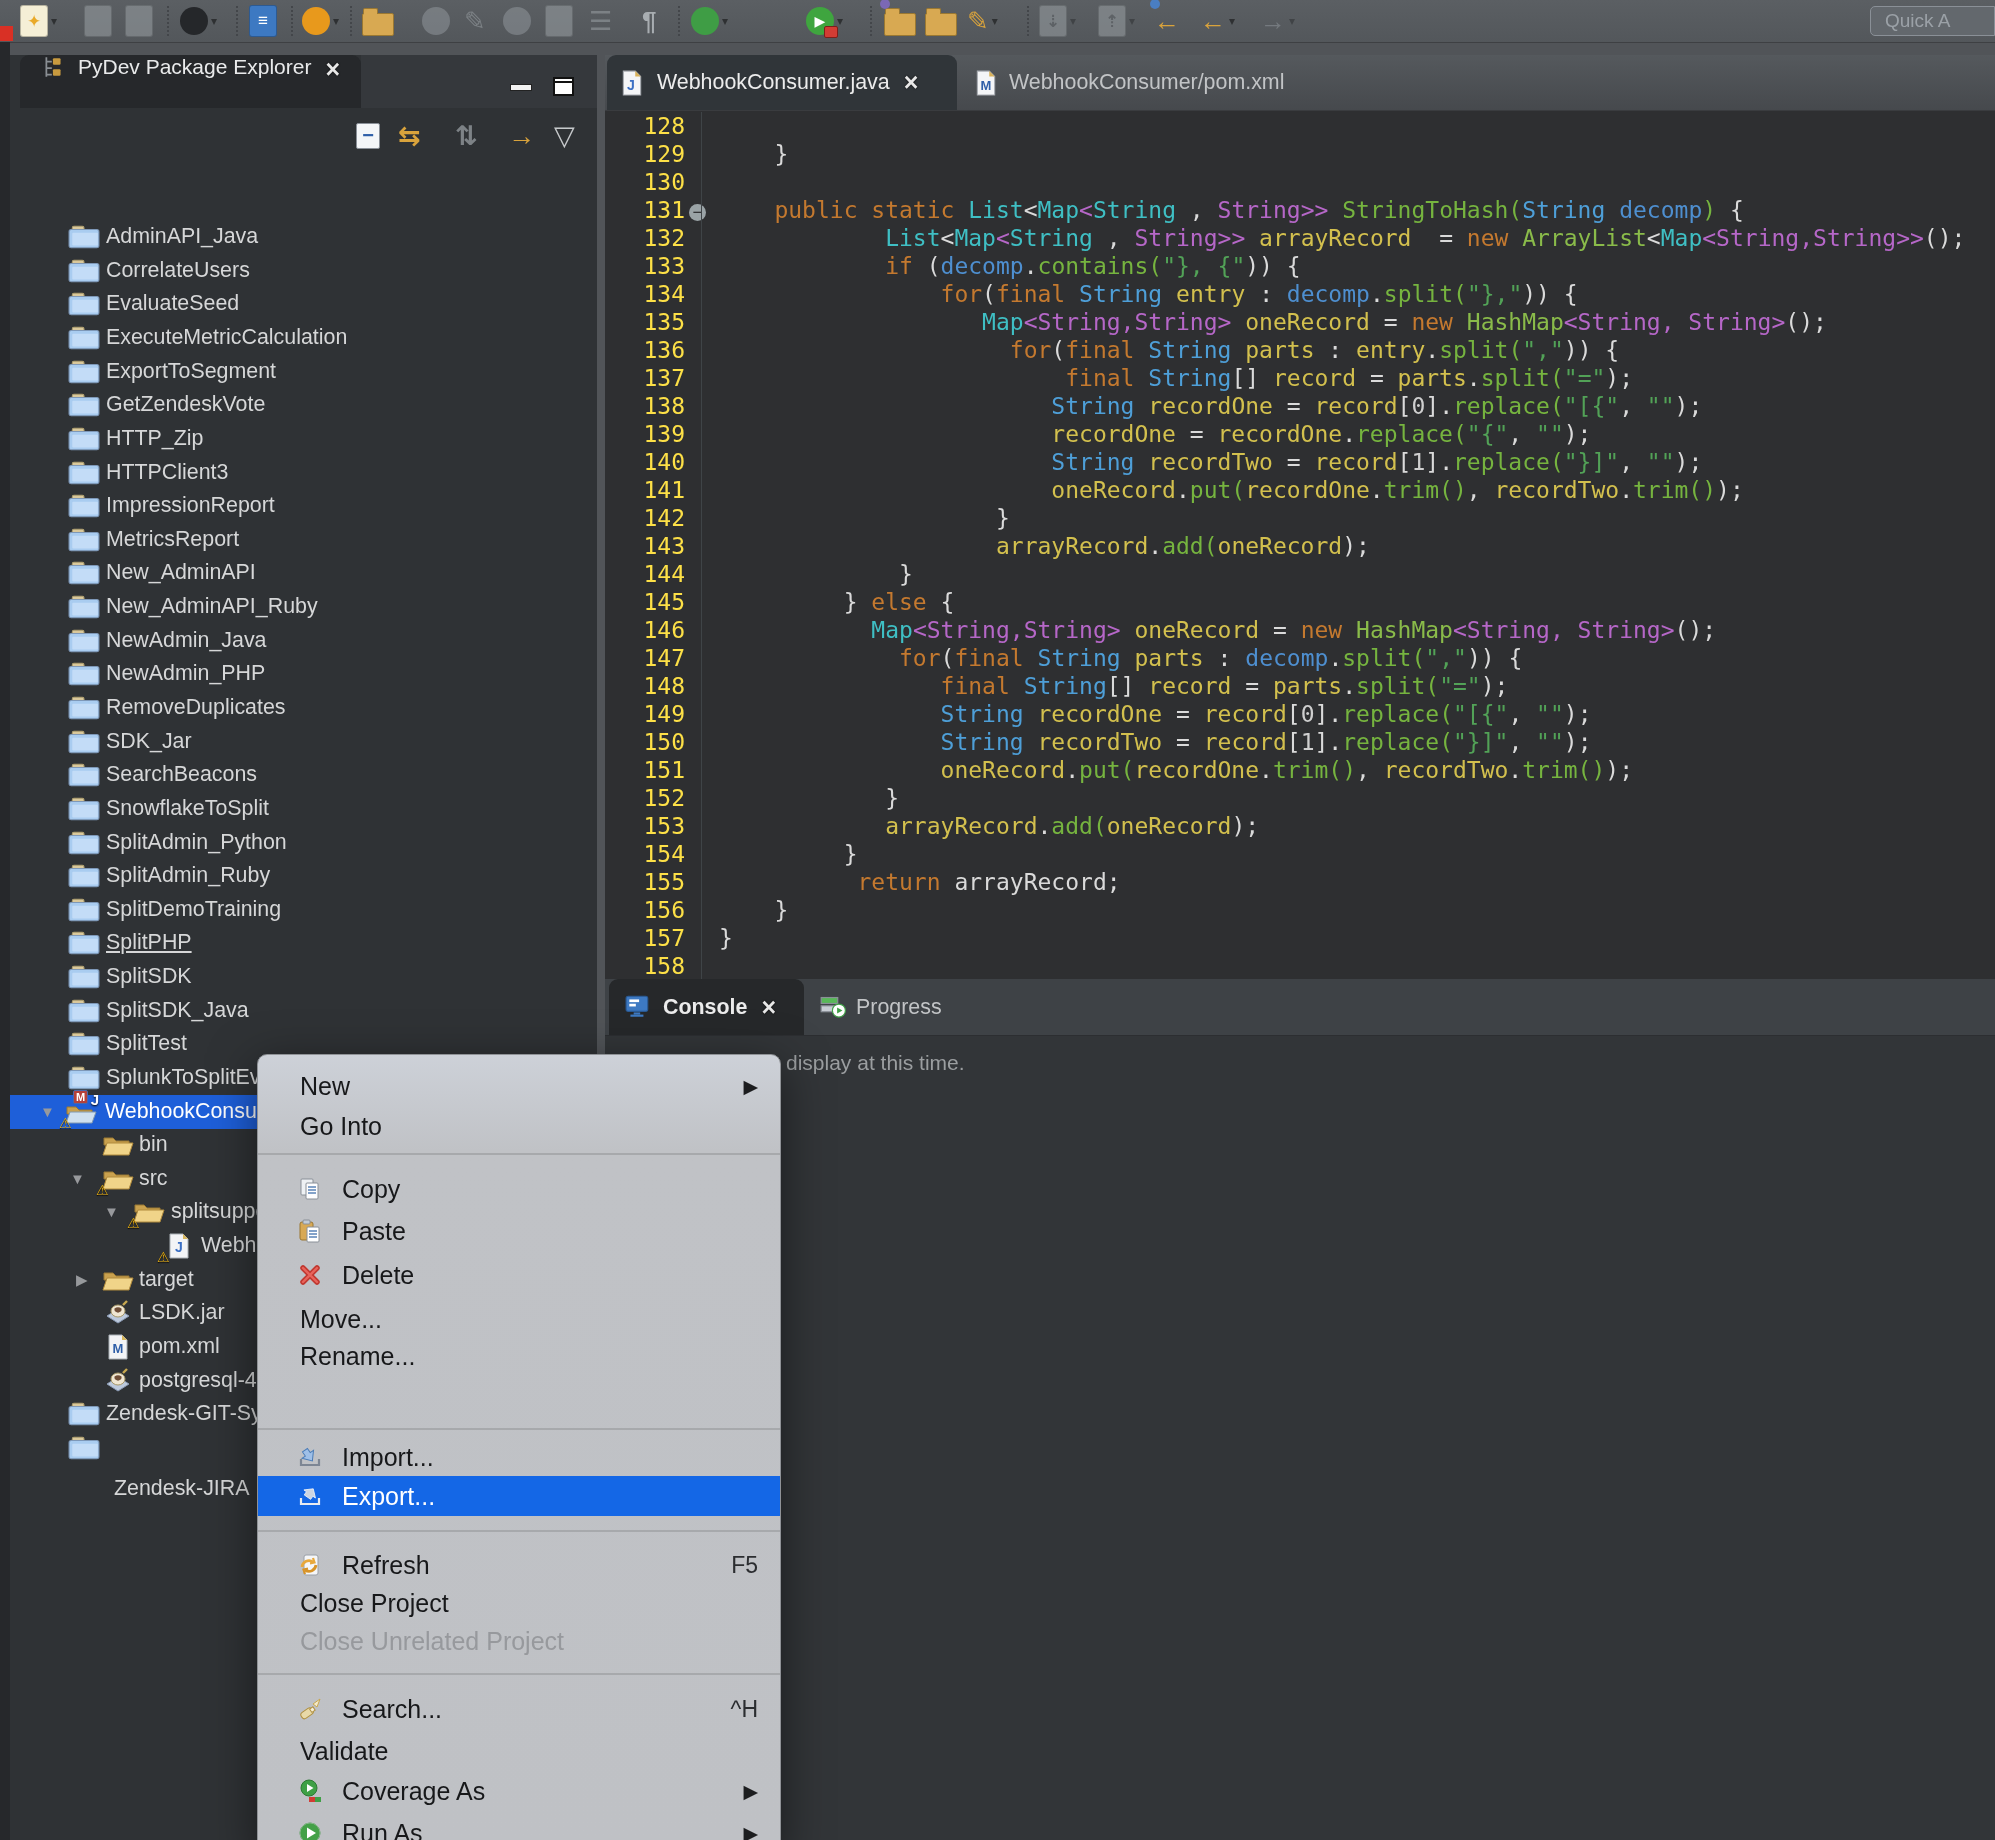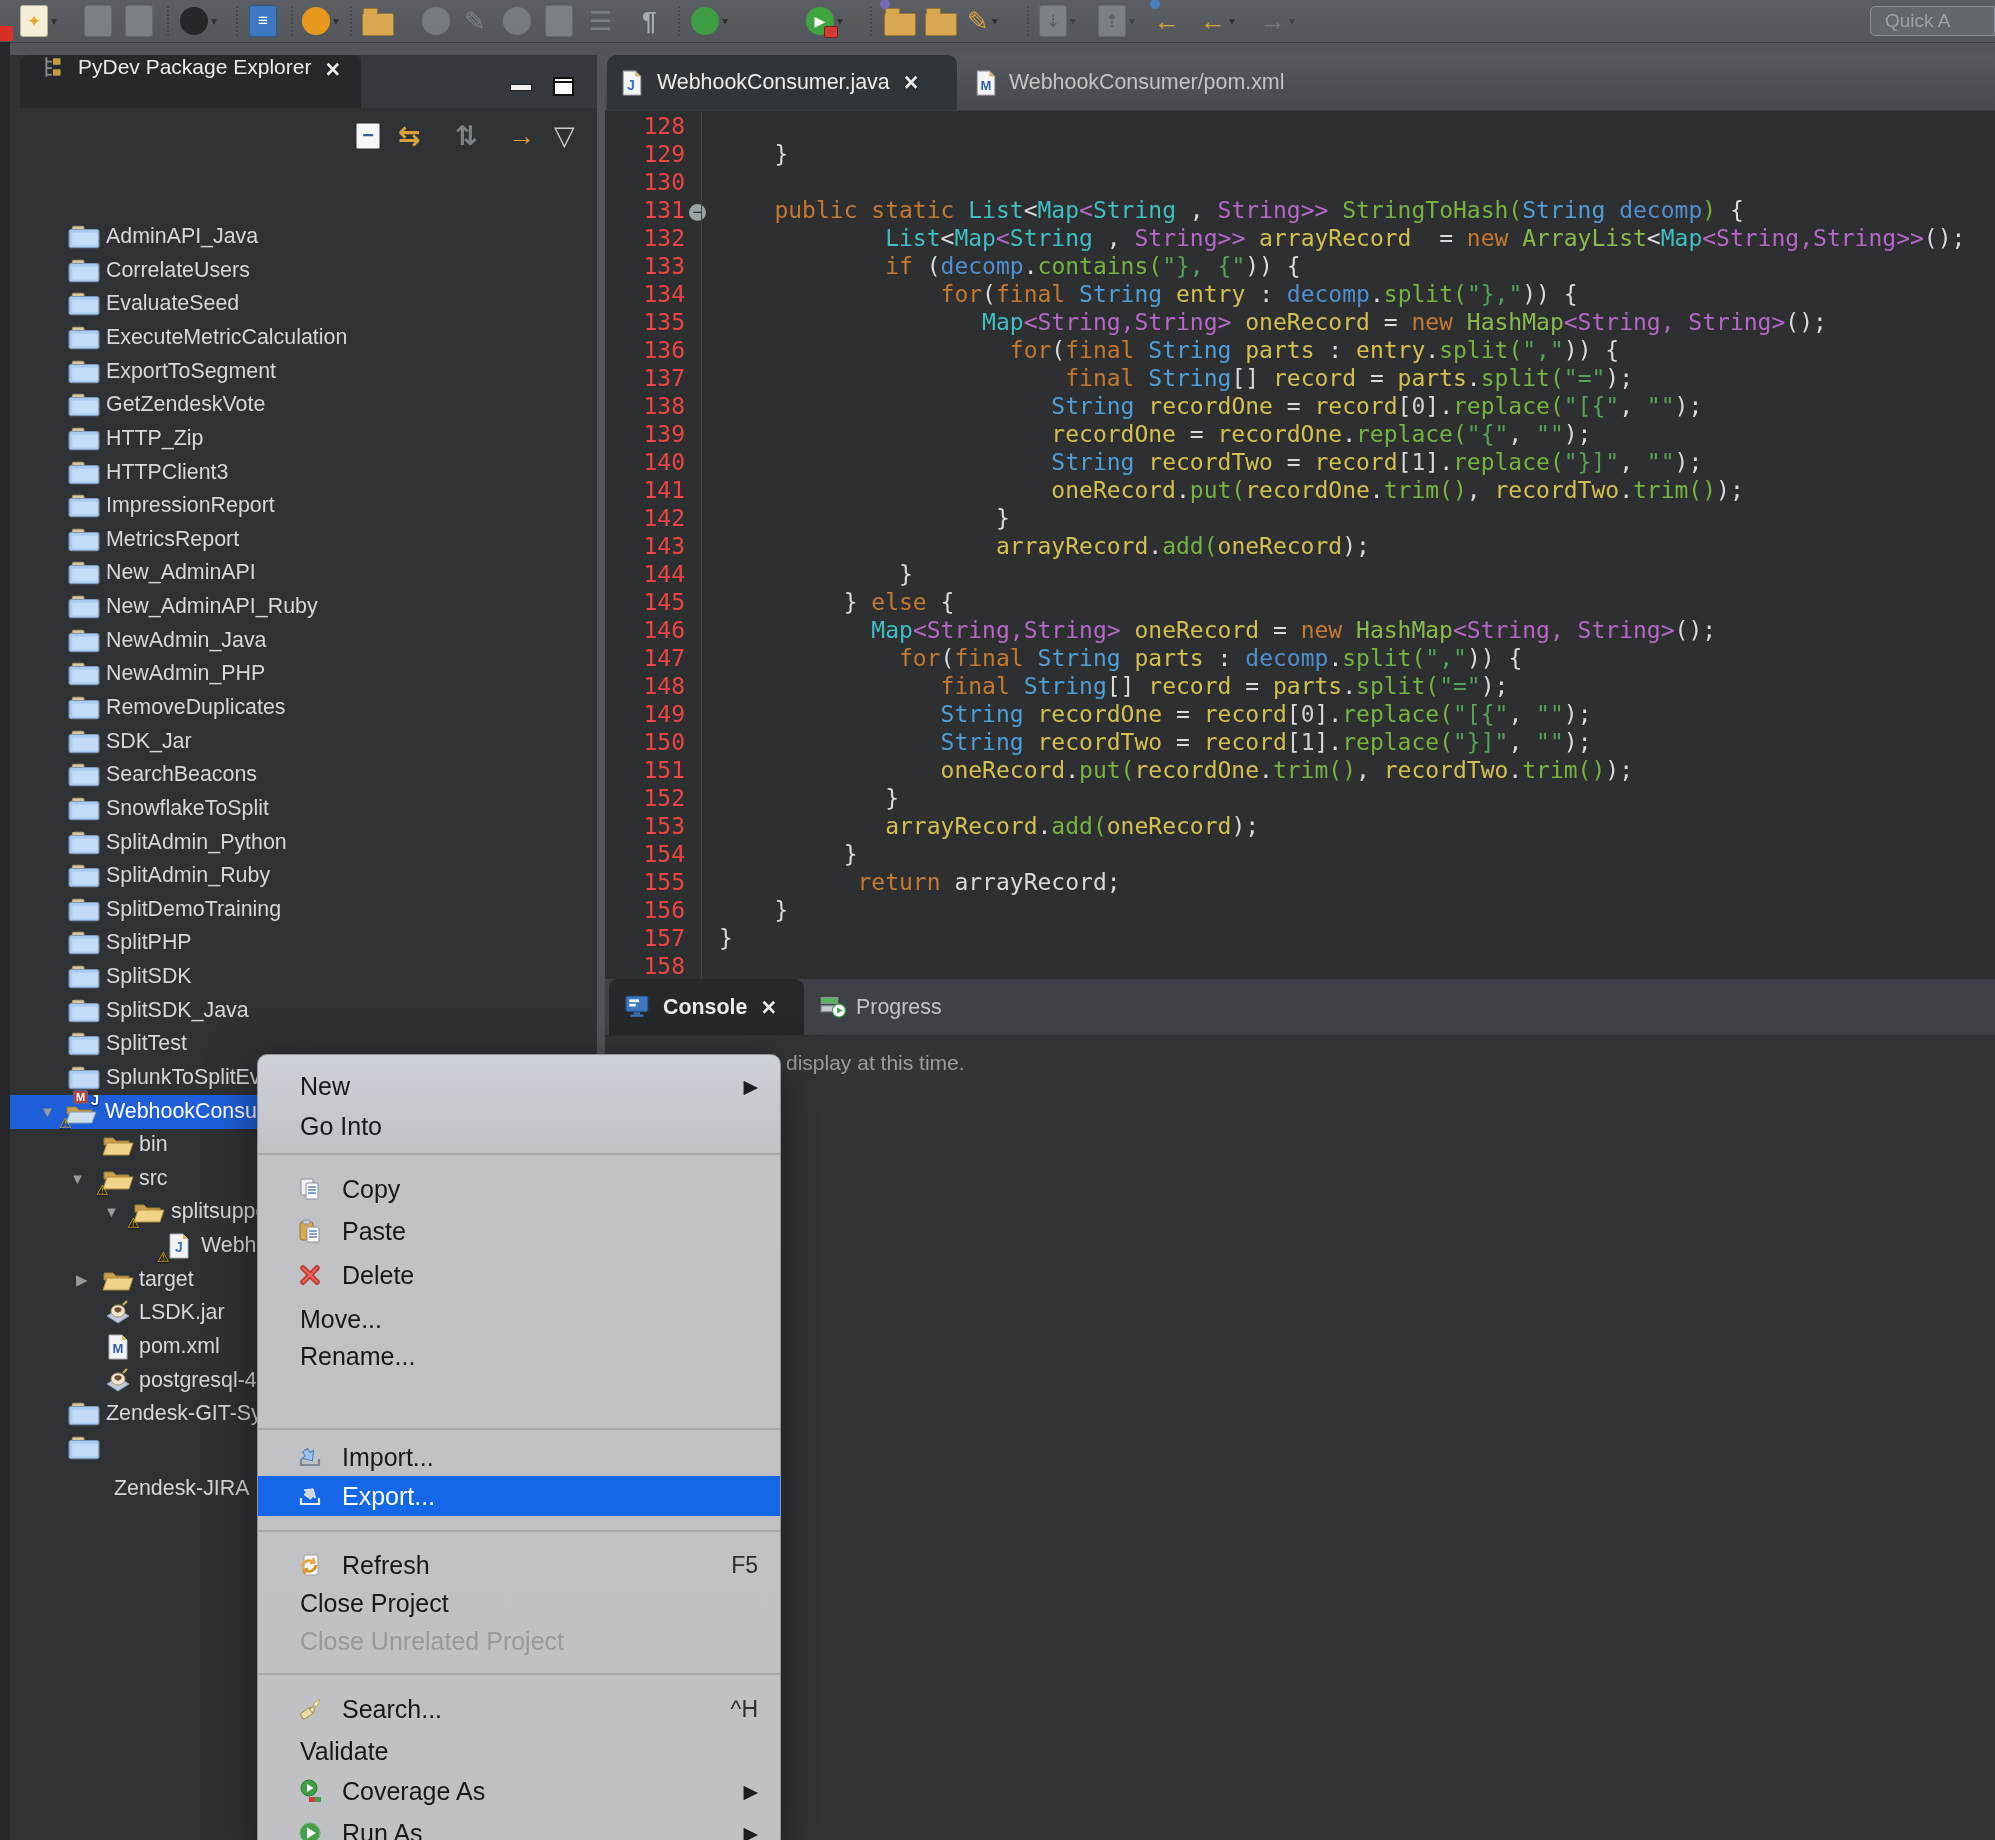--- a/index.html
+++ b/index.html
@@ -59,21 +59,21 @@
   #ed-tab-active{left:2px;top:0;width:350px;height:55px;background:#303539;border-radius:9px 9px 0 0;
     display:flex;align-items:center;}
   .edtabicon{width:22px;height:26px;margin-left:14px;}
   .edtabicon svg{width:100%;height:100%;}
   #ed-tab-active .lbl{color:#ececec;font-size:21.4px;margin-left:14px;}
   #ed-tab-pom{left:356px;top:0;height:55px;display:flex;align-items:center;}
   #ed-tab-pom .lbl{color:#c2c4c6;font-size:21.4px;margin-left:12px;}
   #code{left:0;top:57px;width:1391px;height:868px;font-family:"DejaVu Sans Mono","Liberation Mono",monospace;
     font-size:23px;}
   .cline{height:28px;line-height:28px;white-space:pre;position:relative;}
-  .ln{display:inline-block;width:80px;text-align:right;color:#ef4444;padding-right:0;}
+  .ln{display:inline-block;width:80px;text-align:right;color:#fde047;padding-right:0;}
   .foldc{display:inline-block;width:24px;text-align:center;}
   .foldm{display:inline-block;width:17px;height:17px;border-radius:50%;background:#9aa3a6;color:#2e2f31;
     font-size:15px;line-height:16px;text-align:center;vertical-align:1px;}
   .gutline{position:absolute;left:96px;top:0;bottom:0;width:1px;background:#3f4447;}
   .codetxt{padding-left:10px;}
   .c-kw{color:#c4792f;} .c-ty{color:#3fbfc4;} .c-tyb{color:#4e9fd8;} .c-gen{color:#b667c8;}
   .c-mth{color:#76b43f;} .c-cls{color:#8abb4a;} .c-var{color:#d3c04e;} .c-prm{color:#4e8fd0;}
   .c-str{color:#52a257;} .c-pln{color:#dadada;} .c-num{color:#cfcfcf;}
   
   #console{left:605px;top:979px;width:1391px;height:862px;background:#323538;}
@@ -403,21 +403,21 @@
             <rect x="4" y="8" width="24" height="12" rx="1" fill="#c3dcf7"></rect>
           </svg></span>
         <span class="tlabel" style="left: 96px;">SplitDemoTraining</span>
       </div>
       <div class="abs trow" style="top: 871px;">
         <span class="tico" style="left: 58px;"><svg viewBox="0 0 30 24">
             <rect x="4" y="2" width="11" height="5" rx="1.5" fill="#d9c89c" stroke="#b0a070"></rect>
             <path d="M3 5 h24 q2 0 2 2 v13 q0 2-2 2 h-24 q-2 0-2-2 v-13 q0-2 2-2z" fill="#a9ccf0" stroke="#7e98b8"></path>
             <rect x="4" y="8" width="24" height="12" rx="1" fill="#c3dcf7"></rect>
           </svg></span>
-        <span class="tlabel" style="left: 96px;">SplitPHP</span>
+        <span class="tlabel" style="left: 96px; text-decoration: underline;">SplitPHP</span>
       </div>
       <div class="abs trow" style="top: 905px;">
         <span class="tico" style="left: 58px;"><svg viewBox="0 0 30 24">
             <rect x="4" y="2" width="11" height="5" rx="1.5" fill="#d9c89c" stroke="#b0a070"></rect>
             <path d="M3 5 h24 q2 0 2 2 v13 q0 2-2 2 h-24 q-2 0-2-2 v-13 q0-2 2-2z" fill="#a9ccf0" stroke="#7e98b8"></path>
             <rect x="4" y="8" width="24" height="12" rx="1" fill="#c3dcf7"></rect>
           </svg></span>
         <span class="tlabel" style="left: 96px;">SplitSDK</span>
       </div>
       <div class="abs trow" style="top: 939px;">

